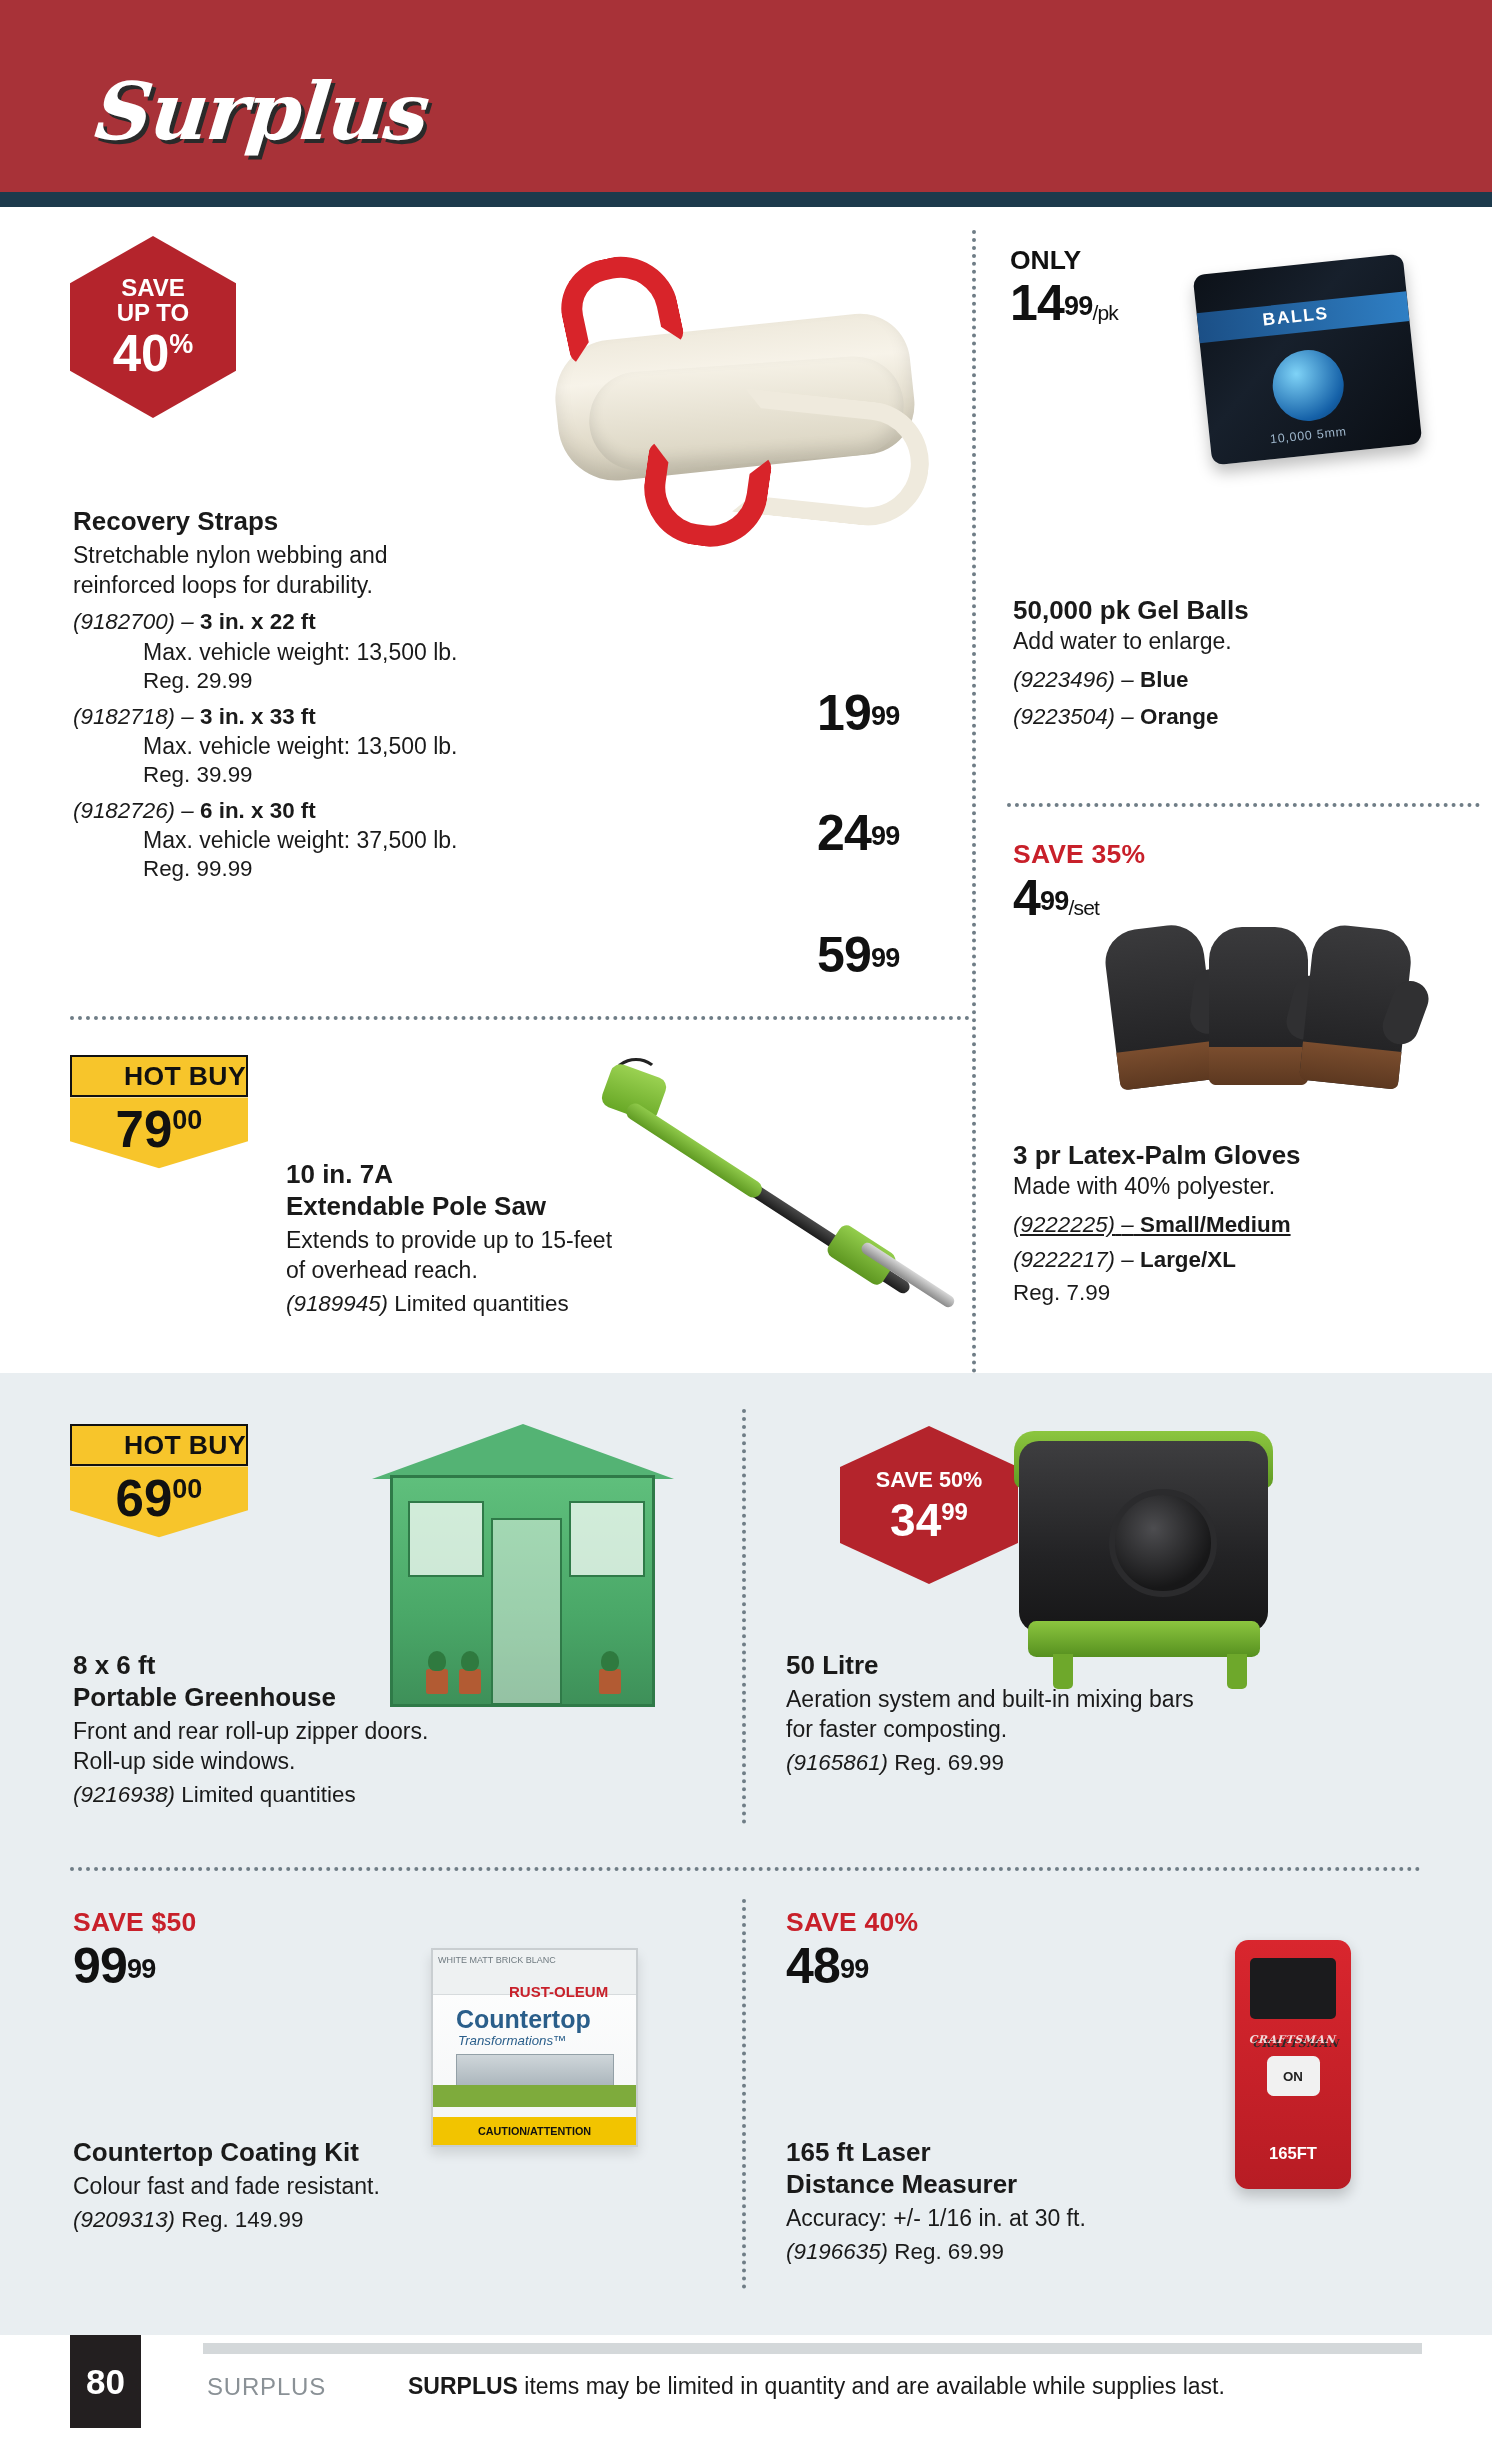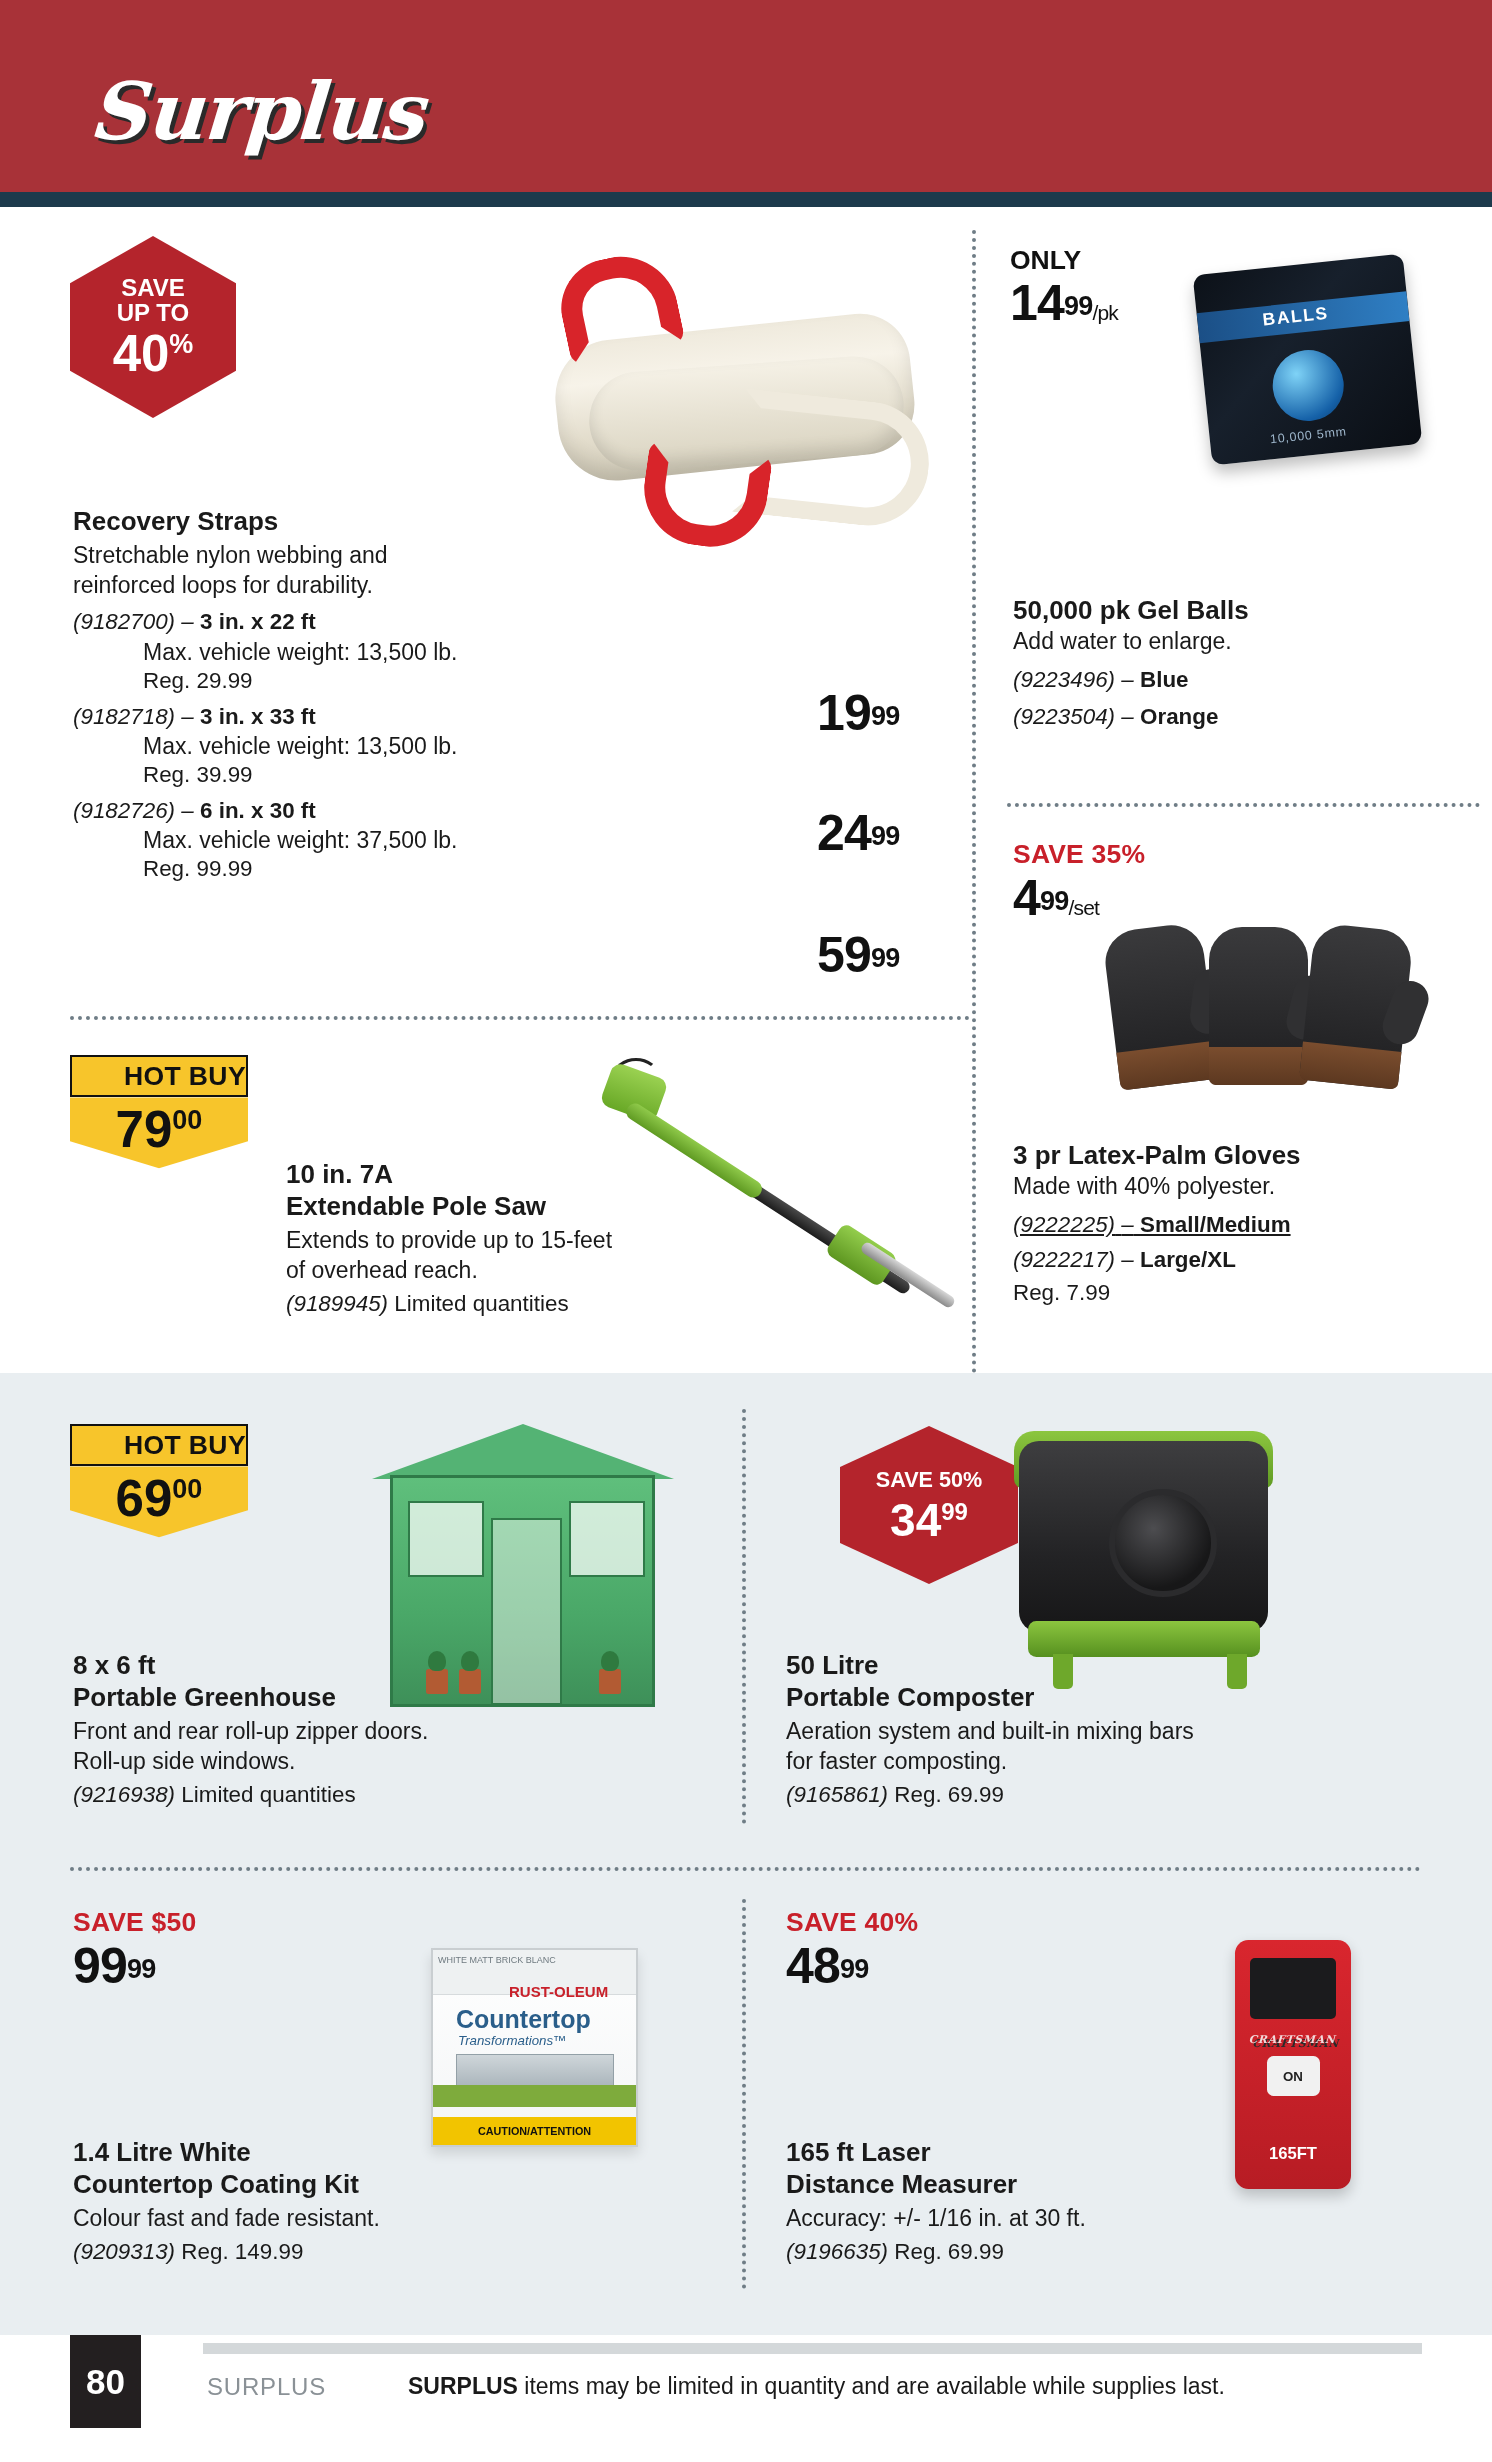--- a/index.html
+++ b/index.html
@@ -685,21 +685,20 @@
     <div class="cp-top"></div>
     <div class="cp-drum"></div>
     <div class="cp-circle"></div>
     <div class="cp-base"></div>
     <div class="cp-leg" style="left:75px;"></div>
     <div class="cp-leg" style="left:249px;"></div>
   </div>
 
   <div style="position:absolute; left:786px; top:1650px; width:614px;">
     <div class="ttl">50 Litre</div>
-    <div class="ttl">Portable Composter</div>
     <div class="desc" style="margin-top:3.3px;">Aeration system and built-in mixing bars</div>
     <div class="desc">for faster composting.</div>
     <div class="sku" style="margin-top:3.3px;">
       <span>(9165861)</span>
       <span style="font-style:normal;">Reg. 69.99</span>
     </div>
   </div>
 
   <div style="position:absolute; left:73px; top:1907px;">
     <div class="save-red">SAVE $50</div>
@@ -713,21 +712,20 @@
 BRICK BLANC</div>
     <div class="kb-brand">RUST-OLEUM</div>
     <div class="kb-title">Countertop</div>
     <div class="kb-sub">Transformations™</div>
     <div class="kb-img"></div>
     <div class="kb-bar"></div>
     <div class="kb-warn">CAUTION/ATTENTION</div>
   </div>
 
   <div style="position:absolute; left:73px; top:2137px; width:580px;">
-    <div class="ttl">1.4 Litre White</div>
     <div class="ttl">Countertop Coating Kit</div>
     <div class="desc" style="margin-top:3.3px;">Colour fast and fade resistant.</div>
     <div class="sku" style="margin-top:3.3px;">
       <span>(9209313)</span>
       <span style="font-style:normal;">Reg. 149.99</span>
     </div>
   </div>
 
   <div style="position:absolute; left:786px; top:1907px;">
     <div class="save-red">SAVE 40%</div>

